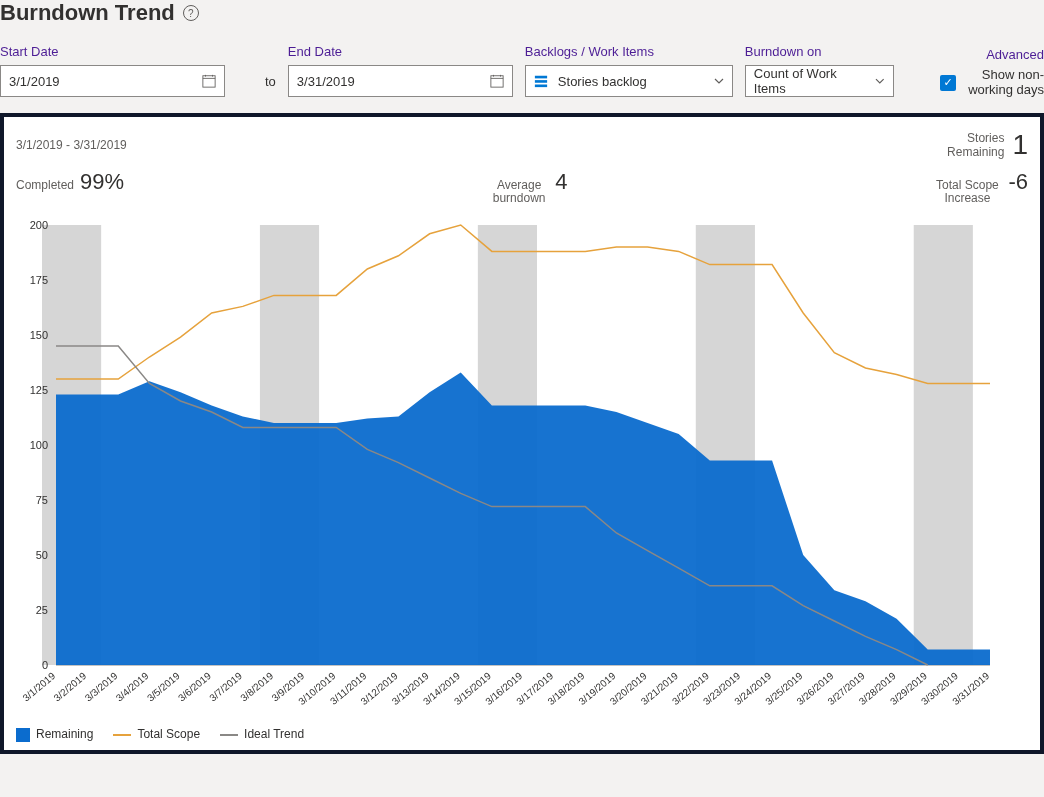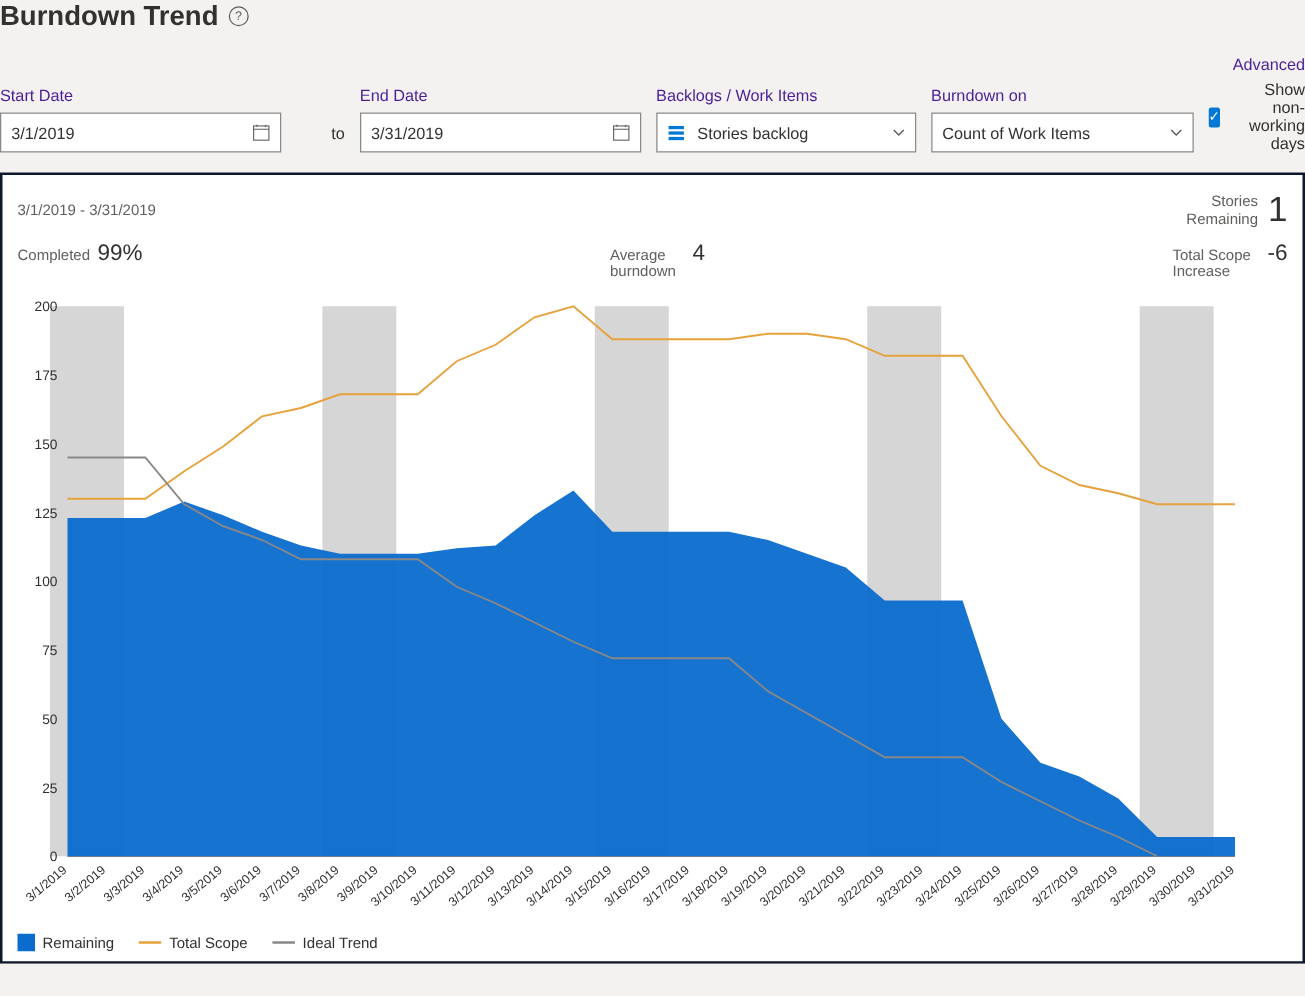--- a/index.html
+++ b/index.html
@@ -19,38 +19,38 @@
   .controls { display:flex; align-items:flex-end; gap:12px; margin-bottom:16px; }
   .field { display:flex; flex-direction:column; gap:6px; }
   .field-label { font-size:13px; color:#4c1d95; }
   .input-box, .select-box {
     background:#fff; border:1px solid #8a8886; height:32px;
     display:flex; align-items:center; padding:0 8px; gap:8px;
     font-size:13px; color:#323130;
   }
   .date-box { width:225px; justify-content:space-between; }
   .select-box { width:208px; justify-content:space-between; }
-  .select-box.wide { width:210px; }
+  .select-box.wide { width:149px; }
   .to-label { padding-bottom:8px; font-size:13px;margin-left:28px; }
   .cal-icon { width:14px; height:14px; }
   .chev-icon { width:10px; height:10px; }
   .backlog-icon { width:14px; height:14px; margin-right:4px; }
   .select-content { display:flex; align-items:center; gap:6px; }
   .adv-col { margin-left:auto; display:flex; flex-direction:column; gap:6px;text-align:right; }
   .adv-row { display:flex; align-items:center; gap:8px; }
   .checkbox { width:16px; height:16px; background:#0078d4; border-radius:2px; display:flex; align-items:center; justify-content:center; color:#fff; font-size:11px; }
 
-  .chart-panel { background:#fff; border:2px solid #0f172a; padding:12px 12px 8px 12px; }
+  .chart-panel { background:#fff; border:4px solid #0f172a; padding:12px 12px 8px 12px; }
   .daterange { color:#605e5c; font-size:12px; margin-bottom:4px; display:flex; justify-content:space-between; align-items:center;}
   .stories-remaining { text-align:right; color:#605e5c; font-size:12px; display:flex; align-items:center; gap:8px;}
   .stories-remaining .big { font-size:28px; font-weight:300; color:#323130; }
   .metrics { display:flex; justify-content:space-between; margin:8px 0 10px 0; }
   .metric { display:flex; align-items:baseline; gap:6px; }
-  .metric .lab { font-size:12px; color:#605e5c; text-align:left; line-height:1.1;}
-  .metric .val { font-size:18px; font-weight:400; }
+  .metric .lab { font-size:12px; color:#605e5c; text-align:center; line-height:1.1;}
+  .metric .val { font-size:22px; font-weight:400; }
   .chart-wrap { position:relative; }
   svg.chart { display:block; }
   .legend { display:flex; gap:20px; margin-top:12px; font-size:12px; color:#323130;}
   .swatch { display:inline-block; width:14px; height:14px; vertical-align:middle; margin-right:6px;}
   .swatch.sq { background:#0b6cce; }
   .swatch.line { width:18px; height:2px; display:inline-block; vertical-align:middle; margin-right:6px;}
 </style>
 </head>
 <body>
 

